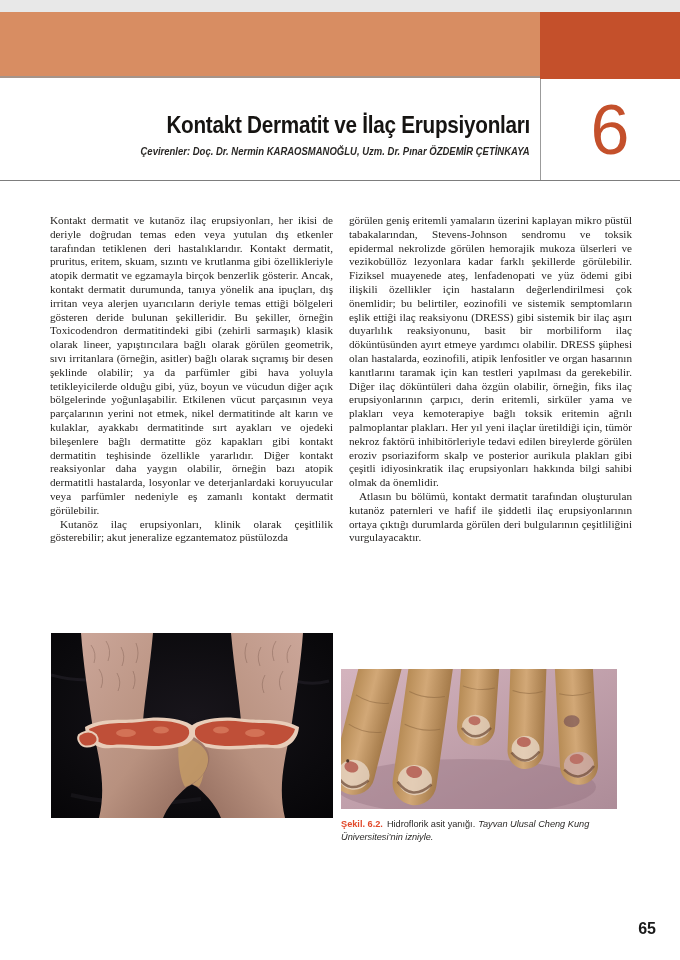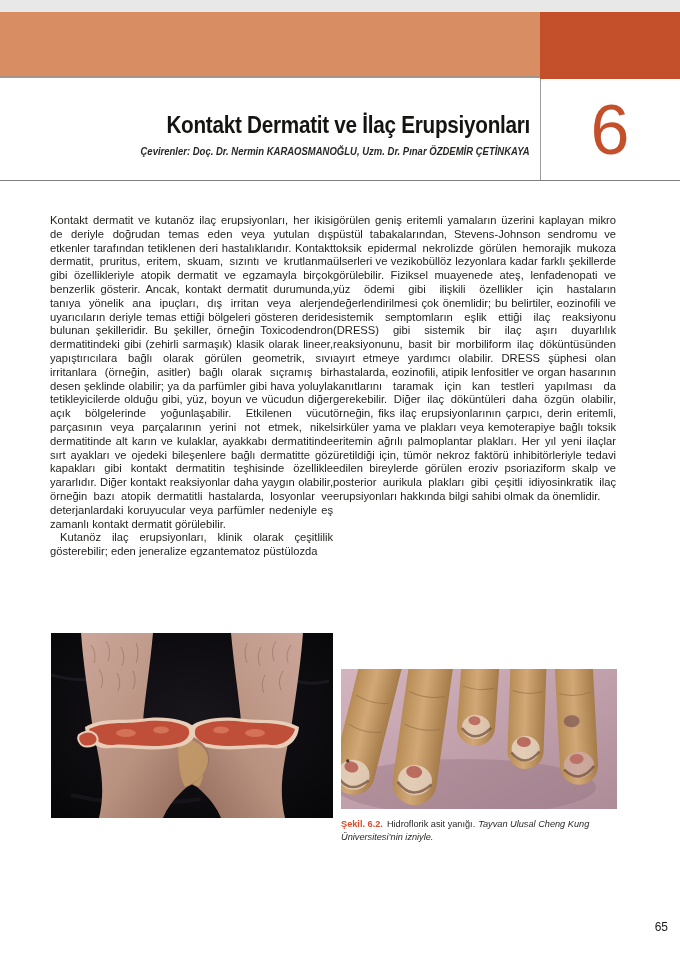--- a/index.html
+++ b/index.html
@@ -41,22 +41,22 @@
     position:absolute; left:540px; top:70px; width:140px; height:96px;
     text-align:center; line-height:96px; font-size:70px; font-weight:400;
     color:#c4502b;
   }
   .h-rule{
     position:absolute; left:0; top:168px; width:680px; height:1px; background:#7d7d7d;
   }
   
   .columns{
     position:absolute; left:50px; top:202px; width:582px;
-    display:flex; gap:0;
-    font-family:Liberation Sans, sans-serif;
+    display:flex; gap:16px;
+    font-family:Liberation Serif, serif;
     font-size:11.2px; line-height:13.8px; color:#211f1d;
     text-align:justify;
   }
   .col{width:283px;}
   .col p{margin:0; padding:0;}
   .col p.indent{text-indent:10px;}
   
   .figure1{position:absolute; left:51px; top:621px; width:282px; height:185px;}
   .figure2{position:absolute; left:341px; top:657px; width:276px; height:140px;}
   .figure1 svg,.figure2 svg{display:block;}
@@ -64,22 +64,22 @@
     position:absolute; font-size:9.2px; line-height:13px; color:#2b2927;
     font-family:"Liberation Sans", sans-serif;
   }
   .caption1{left:51px; top:815px; width:290px;}
   .caption2{left:341px; top:806px; width:284px;}
   .fig-label{color:#e1492a; font-weight:700; margin-right:4px;}
   .fig-text{margin-right:3px;}
   .fig-credit{font-style:italic;}
   
   .page-number{
-    position:absolute; top:908px; right:12px;
-    font-size:12px; font-weight:400; color:#1a1a1a;
+    position:absolute; top:908px; right:24px;
+    font-size:16px; font-weight:700; color:#1a1a1a;
   }
 </style>
 </head>
 <body>
 
 <div class="page">
 
   <div class="banner-light"></div>
   <div class="banner-dark"></div>
 
@@ -88,24 +88,25 @@
     <p class="translators"><span class="squeeze">Çevirenler: Doç. Dr. Nermin KARAOSMANOĞLU, Uzm. Dr. Pınar ÖZDEMİR ÇETİNKAYA</span></p>
   </div>
 
   <div class="v-divider"></div>
   <div class="chapter-number">6</div>
   <div class="h-rule"></div>
 
   <div class="columns">
     <div class="col">
       <p>Kontakt dermatit ve kutanöz ilaç erupsiyonları, her ikisi de deriyle doğrudan temas eden veya yutulan dış etkenler tarafından tetiklenen deri hastalıklarıdır. Kontakt dermatit, pruritus, eritem, skuam, sızıntı ve krutlanma gibi özellikleriyle atopik dermatit ve egzamayla birçok benzerlik gösterir. Ancak, kontakt dermatit durumunda, tanıya yönelik ana ipuçları, dış irritan veya alerjen uyarıcıların deriyle temas ettiği bölgeleri gösteren deride bulunan şekilleridir. Bu şekiller, örneğin Toxicodendron dermatitindeki gibi (zehirli sarmaşık) klasik olarak lineer, yapıştırıcılara bağlı olarak görülen geometrik, sıvı irritanlara (örneğin, asitler) bağlı olarak sıçramış bir desen şeklinde olabilir; ya da parfümler gibi hava yoluyla tetikleyicilerde olduğu gibi, yüz, boyun ve vücudun diğer açık bölgelerinde yoğunlaşabilir. Etkilenen vücut parçasının veya parçalarının yerini not etmek, nikel dermatitinde alt karın ve kulaklar, ayakkabı dermatitinde sırt ayakları ve ojedeki bileşenlere bağlı dermatitte göz kapakları gibi kontakt dermatitin teşhisinde özellikle yararlıdır. Diğer kontakt reaksiyonlar daha yaygın olabilir, örneğin bazı atopik dermatitli hastalarda, losyonlar ve deterjanlardaki koruyucular veya parfümler nedeniyle eş zamanlı kontakt dermatit görülebilir.</p>
-      <p class="indent">Kutanöz ilaç erupsiyonları, klinik olarak çeşitlilik gösterebilir; eden jeneralize egzantematoz püstülozda</p>
+      <p class="indent">Kutanöz ilaç erupsiyonları, klinik olarak çeşitlilik gösterebilir; akut jeneralize egzantematoz püstülozda</p>
     </div>
     <div class="col">
       <p>görülen geniş eritemli yamaların üzerini kaplayan mikro püstül tabakalarından, Stevens-Johnson sendromu ve toksik epidermal nekrolizde görülen hemorajik mukoza ülserleri ve vezikobüllöz lezyonlara kadar farklı şekillerde görülebilir. Fiziksel muayenede ateş, lenfadenopati ve yüz ödemi gibi ilişkili özellikler için hastaların değerlendirilmesi çok önemlidir; bu belirtiler, eozinofili ve sistemik semptomların eşlik ettiği ilaç reaksiyonu (DRESS) gibi sistemik bir ilaç aşırı duyarlılık reaksiyonunu, basit bir morbiliform ilaç döküntüsünden ayırt etmeye yardımcı olabilir. DRESS şüphesi olan hastalarda, eozinofili, atipik lenfositler ve organ hasarının kanıtlarını taramak için kan testleri yapılması da gerekebilir. Diğer ilaç döküntüleri daha özgün olabilir, örneğin, fiks ilaç erupsiyonlarının çarpıcı, derin eritemli, sirküler yama ve plakları veya kemoterapiye bağlı toksik eritemin ağrılı palmoplantar plakları. Her yıl yeni ilaçlar üretildiği için, tümör nekroz faktörü inhibitörleriyle tedavi edilen bireylerde görülen eroziv psoriaziform skalp ve posterior aurikula plakları gibi çeşitli idiyosinkratik ilaç erupsiyonları hakkında bilgi sahibi olmak da önemlidir.</p>
+      <p class="indent">Atlasın bu bölümü, kontakt dermatit tarafından oluşturulan kutanöz paternleri ve hafif ile şiddetli ilaç erupsiyonlarının ortaya çıktığı durumlarda görülen deri bulgularının çeşitliliğini vurgulayacaktır.</p>
     </div>
   </div>
 
   <div class="figure1">
     <svg width="282" height="185" viewBox="0 0 282 185" xmlns="http://www.w3.org/2000/svg">
       <defs>
         <radialGradient id="g_bg1" cx="50%" cy="45%" r="80%">
           <stop offset="0%" stop-color="#18151b"></stop>
           <stop offset="65%" stop-color="#0b0a0d"></stop>
           <stop offset="100%" stop-color="#050406"></stop>

